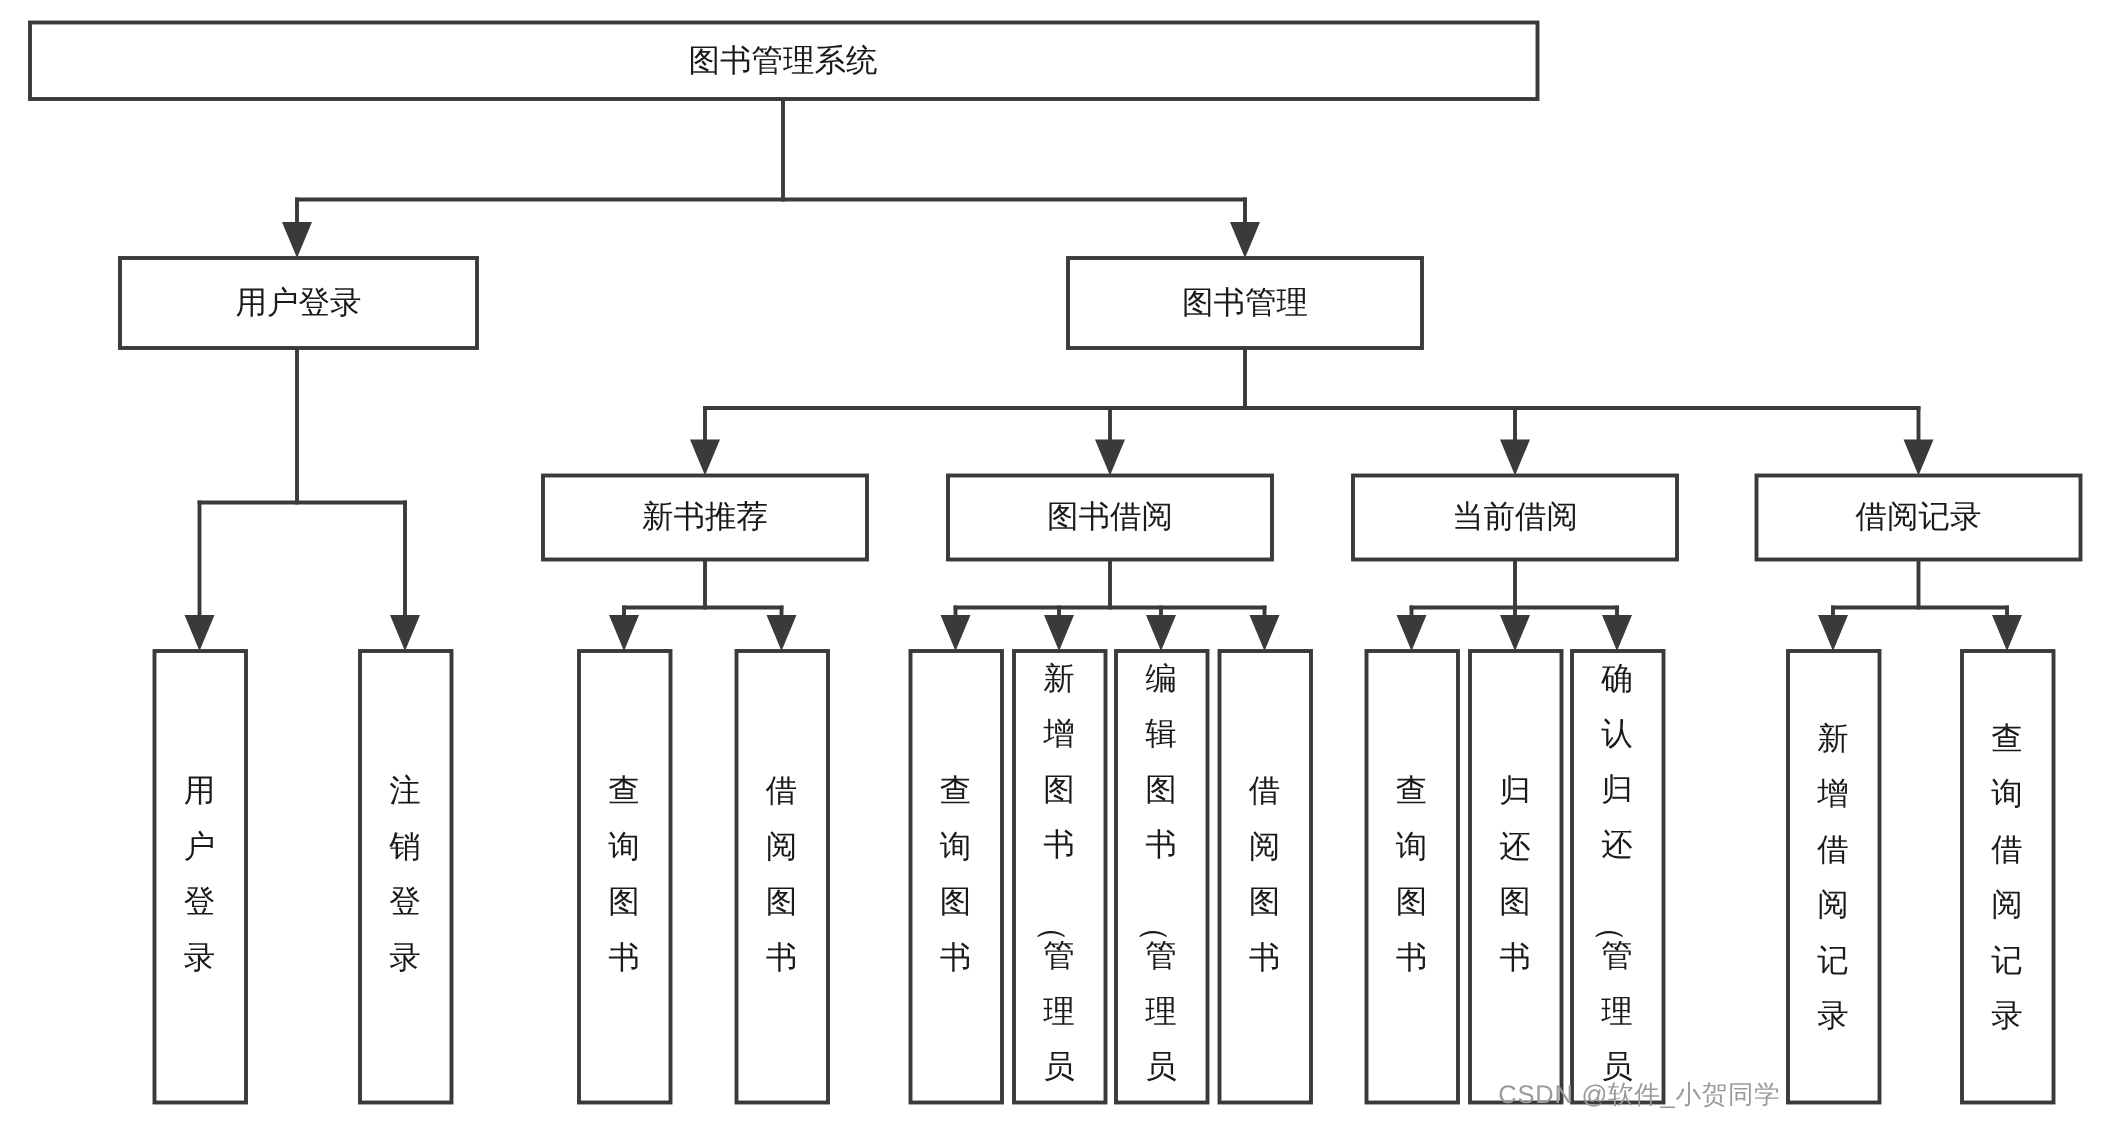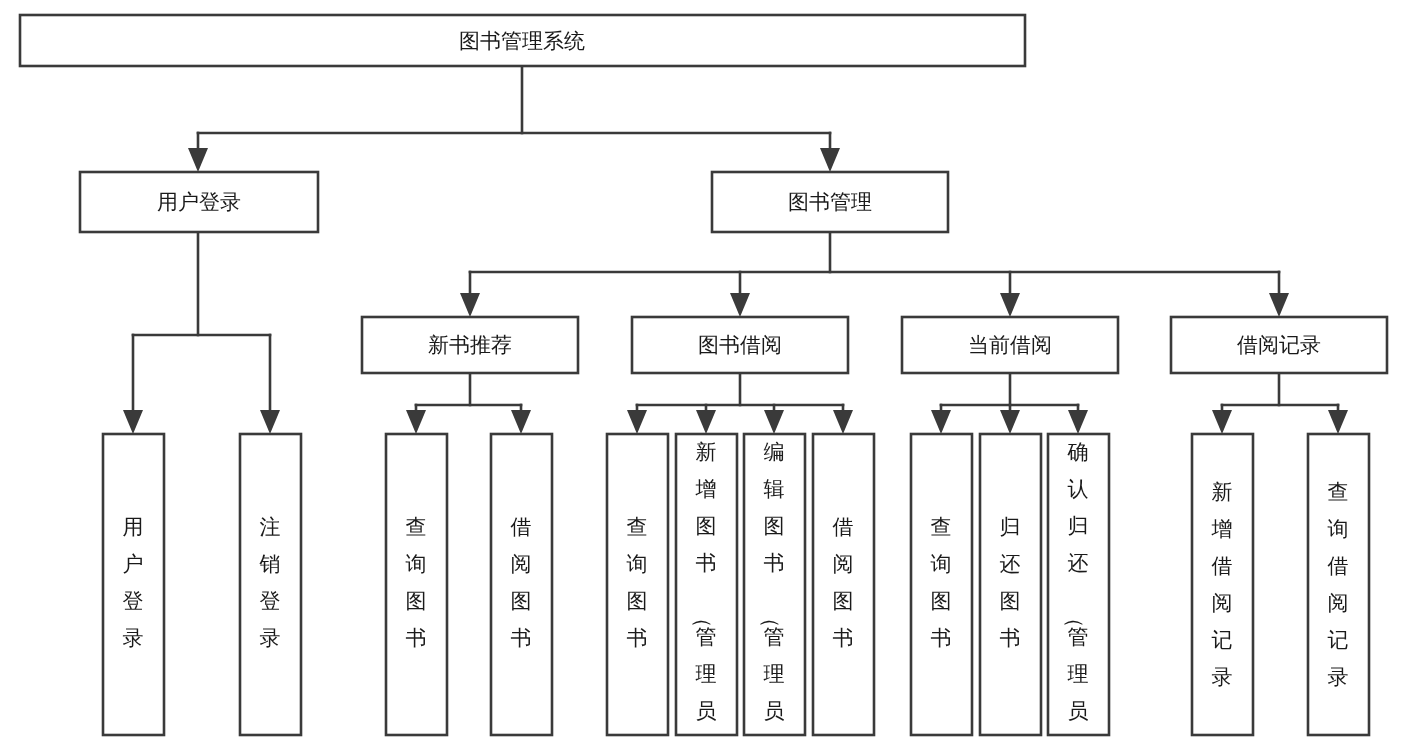--- a/index.html
+++ b/index.html
@@ -242,14 +242,15 @@
       <text class="node-label-v" x="1222" y="499"><tspan x="1222" y="499">新</tspan><tspan x="1222" y="536">增</tspan><tspan x="1222" y="573">借</tspan><tspan x="1222" y="610">阅</tspan><tspan x="1222" y="647">记</tspan><tspan x="1222" y="684">录</tspan></text>
     </g>
 
     <g>
       <rect class="node-box" x="1308" y="434" width="61" height="301"></rect>
       <text class="node-label-v" x="1338" y="499"><tspan x="1338" y="499">查</tspan><tspan x="1338" y="536">询</tspan><tspan x="1338" y="573">借</tspan><tspan x="1338" y="610">阅</tspan><tspan x="1338" y="647">记</tspan><tspan x="1338" y="684">录</tspan></text>
     </g>
 
   </svg>
 
+  <div class="watermark">CSDN @软件_小贺同学</div>
 
 </div>
 
 </body></html>

